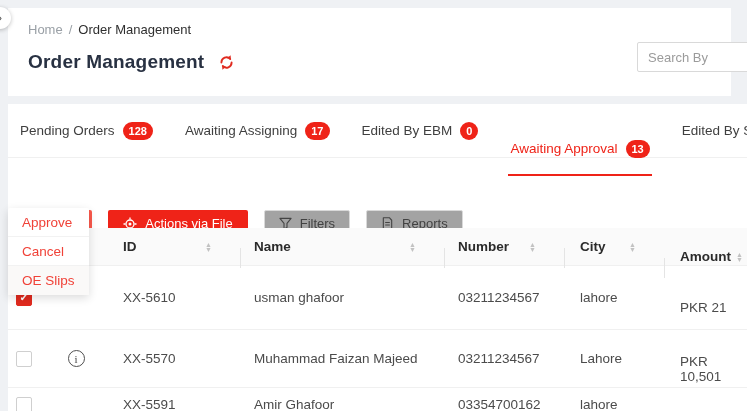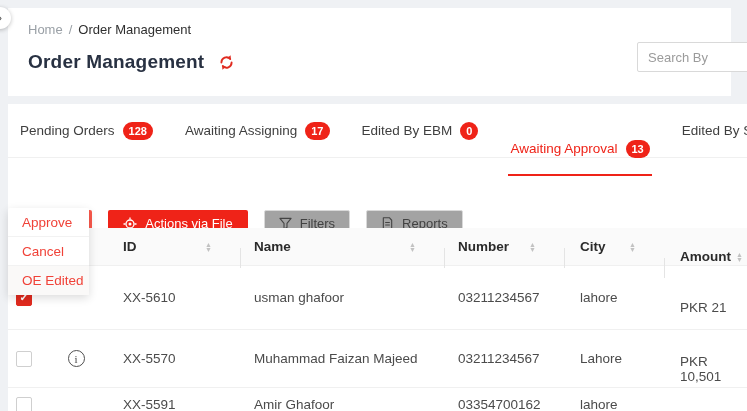--- a/index.html
+++ b/index.html
@@ -174,21 +174,21 @@
           <path d="M4.5 6h5M4.5 8.6h5" stroke="#444" stroke-width="1.1"></path>
         </svg>
       </span>
       <span>Reports</span>
     </div>
   </div>
 
   <div class="dropdown">
     <div class="item">Approve</div>
     <div class="item">Cancel</div>
-    <div class="item">OE Edited</div>
+    <div class="item">OE Slips</div>
   </div>
 
   <div class="table">
     <div class="tr thead">
       <div class="c c-check"></div>
       <div class="c c-info"></div>
       <div class="c c-id">
         <span>ID</span>
         <span class="sorter">
             <span>▲</span>

